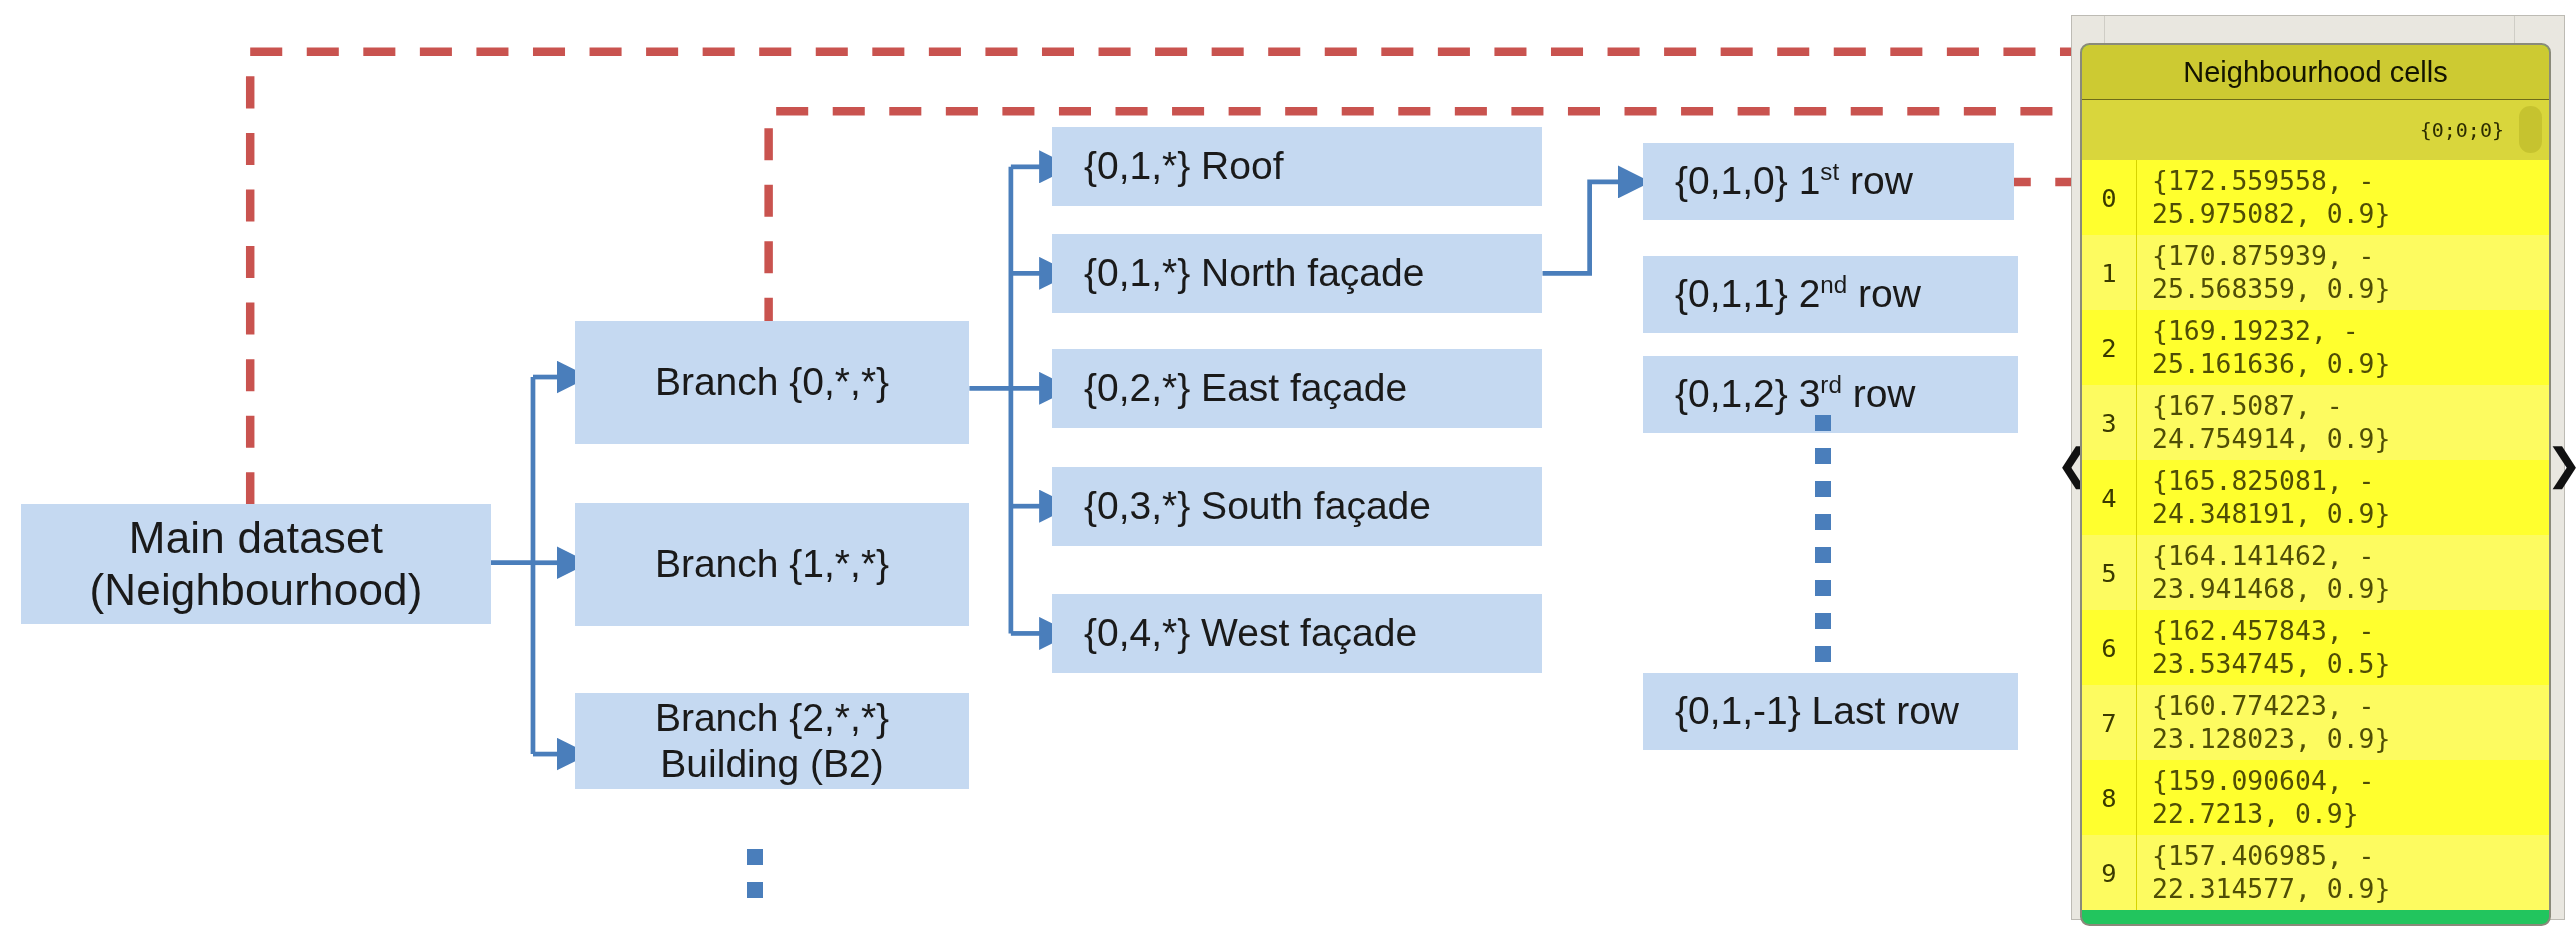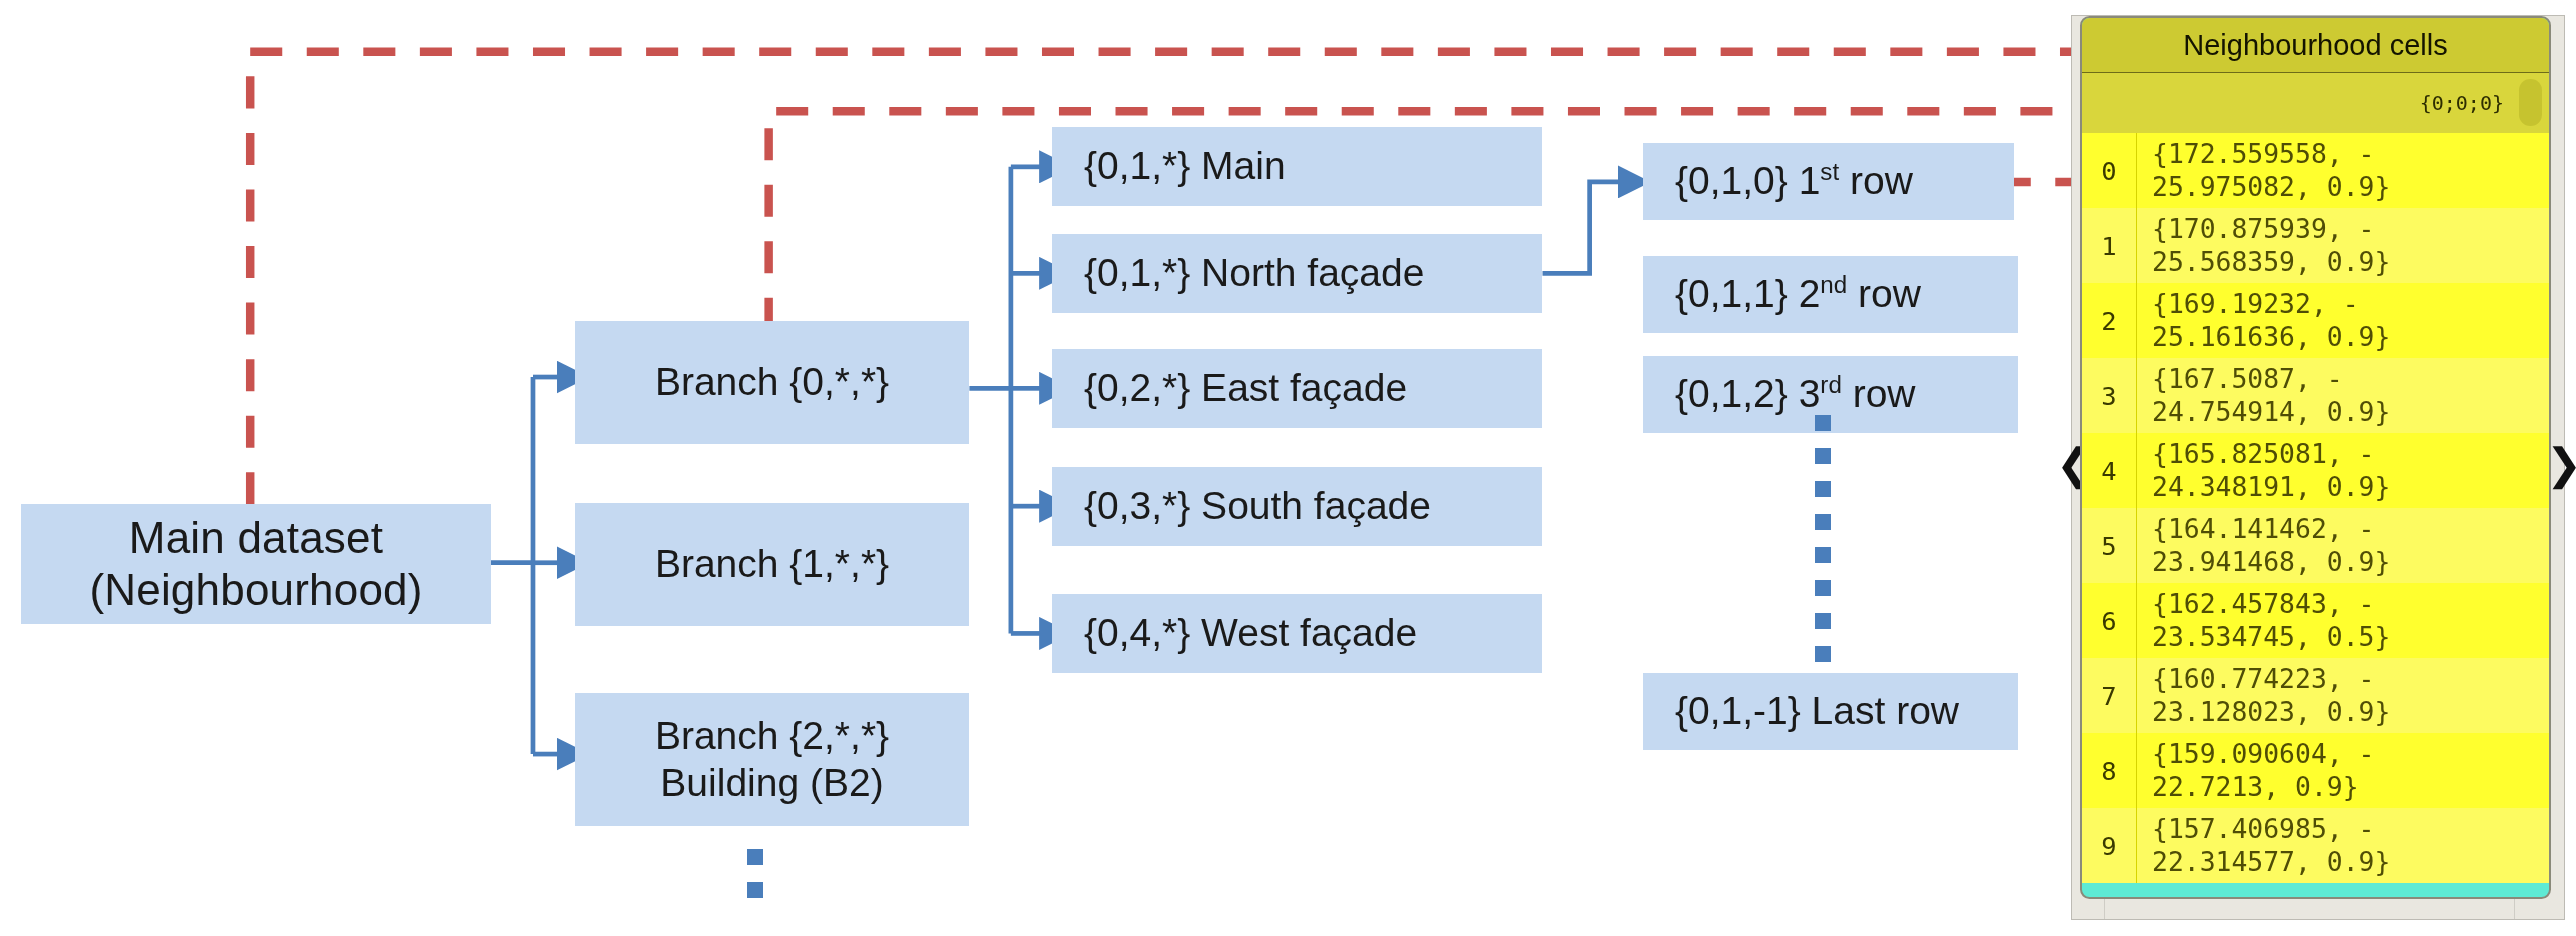--- a/index.html
+++ b/index.html
@@ -97,24 +97,24 @@
     position: absolute;
     right: 49px;
     top: 0;
     bottom: 0;
     width: 0.9px;
     background: #cfcdc6;
   }
   #panel {
     position: absolute;
     left: 2080px;
-    top: 16px;
+    top: 43px;
     width: 471px;
     height: 883px;
-    background: #5eead4;
+    background: #22c55e;
     border: 2.8px solid #8a8a7a;
     border-radius: 9.4px;
     box-sizing: border-box;
     overflow: hidden;
     font-family: "DejaVu Sans Mono", monospace;
   }
   #panel-title {
     height: 55px;
     background: #cdca32;
     border-bottom: 1.9px solid #6e6c18;
@@ -240,33 +240,33 @@
       <span class="ln">Branch {0,*,*}</span>
     </span>
   </div>
 
   <div class="node center node-branch" style="left:575px; top:503px; width:394px; height:123px;">
     <span>
       <span class="ln">Branch {1,*,*}</span>
     </span>
   </div>
 
-  <div class="node center node-branch" style="left:575px; top:693px; width:394px; height:133px;">
+  <div class="node center node-branch" style="left:575px; top:693px; width:394px; height:96px;">
     <span>
       <span class="ln">Branch {2,*,*}</span>
       <span class="ln">Building (B2)</span>
     </span>
   </div>
 
   <div class="vdots" style="left:747px; top:849px;">
     <i></i>
       <i></i>
   </div>
 
-  <div class="node lead node-part" style="left:1052px; top:127px; width:490px; height:79px;">{0,1,*}  Main</div>
+  <div class="node lead node-part" style="left:1052px; top:127px; width:490px; height:79px;">{0,1,*}  Roof</div>
 
   <div class="node lead node-part" style="left:1052px; top:234px; width:490px; height:79px;">{0,1,*} North façade</div>
 
   <div class="node lead node-part" style="left:1052px; top:349px; width:490px; height:79px;">{0,2,*} East façade</div>
 
   <div class="node lead node-part" style="left:1052px; top:467px; width:490px; height:79px;">{0,3,*} South façade</div>
 
   <div class="node lead node-part" style="left:1052px; top:594px; width:490px; height:79px;">{0,4,*} West façade</div>
 
   <div class="node lead node-row" style="left:1643px; top:143px; width:371px; height:77px;">

